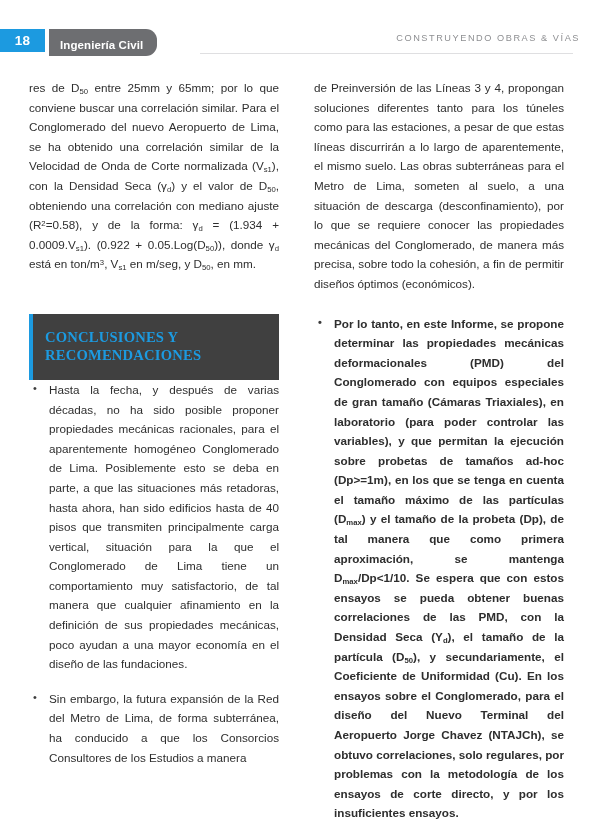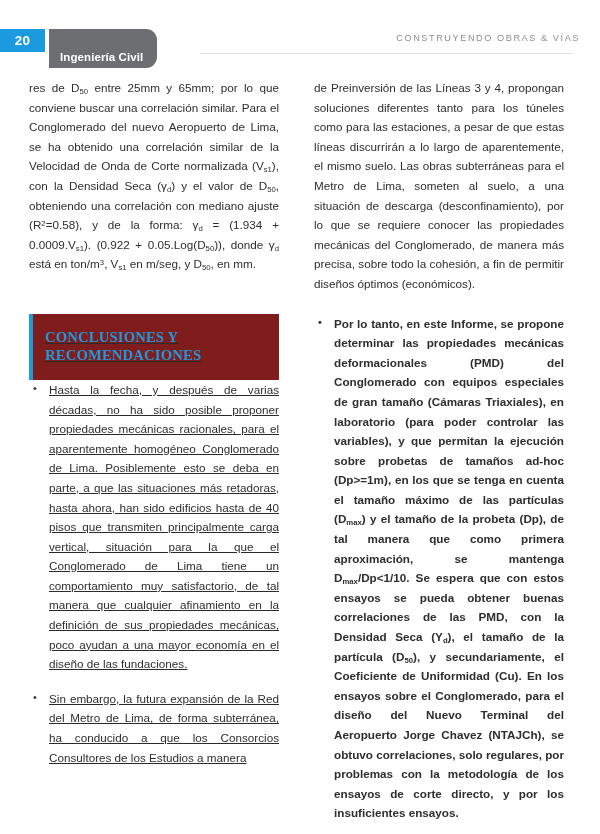--- a/index.html
+++ b/index.html
@@ -47,21 +47,21 @@
     align-items: center;
     justify-content: center;
     font-family: "Liberation Sans", sans-serif;
   }
 
   .section-tab {
     position: absolute;
     left: 49px;
     top: 29px;
     height: 23px;
-    padding: 16px 14px 0 11px;
+    padding: 4px 14px 0 11px;
     background: #6d6e71;
     color: #ffffff;
     font-weight: bold;
     font-size: 11.5px;
     letter-spacing: 0.1px;
     display: flex;
     align-items: center;
     border-top-right-radius: 11px;
     border-bottom-right-radius: 11px;
     font-family: "Liberation Sans", sans-serif;
@@ -111,26 +111,25 @@
     text-align: justify;
     text-justify: inter-word;
     color: #2e2e2e;
     font-family: "Liberation Sans", sans-serif;
     hyphens: none;
   }
 
   
   .section-heading {
     margin-top: 40px;
-    background: #7f1d1d;
+    background: #404040;
     padding: 14px 10px 15px 16px;
     position: relative;
     box-sizing: border-box;
     width: 250px;
-    text-decoration: underline;
   }
   .section-heading::before {
     content: "";
     position: absolute;
     left: 0;
     top: 0;
     bottom: 0;
     width: 4px;
     background: #1c9ae0;
   }
@@ -163,40 +162,40 @@
   }
   ul.bullets > li::before {
     content: "\2022";
     position: absolute;
     left: 4px;
     top: -1px;
     color: #3b3b3b;
     font-size: 11px;
     line-height: 19.6px;
   }
-  .bullets-top-gap { margin-top: 22px; text-decoration: underline; }
+  .bullets-top-gap { margin-top: 22px; }
 
   sub {
     font-size: 0.66em;
     vertical-align: -0.22em;
     line-height: 0;
   }
   sup {
     font-size: 0.66em;
     vertical-align: 0.42em;
     line-height: 0;
   }
 </style>
 </head>
 <body>
 
 <div class="page">
 
   <div class="header">
-    <div class="page-number-badge">20</div>
+    <div class="page-number-badge">18</div>
 
     <div class="section-tab">Ingeniería Civil</div>
 
     <div class="running-head">CONSTRUYENDO OBRAS &amp; VÍAS</div>
 
     <div class="header-rule"></div>
   </div>
 
   <div class="columns">
 

